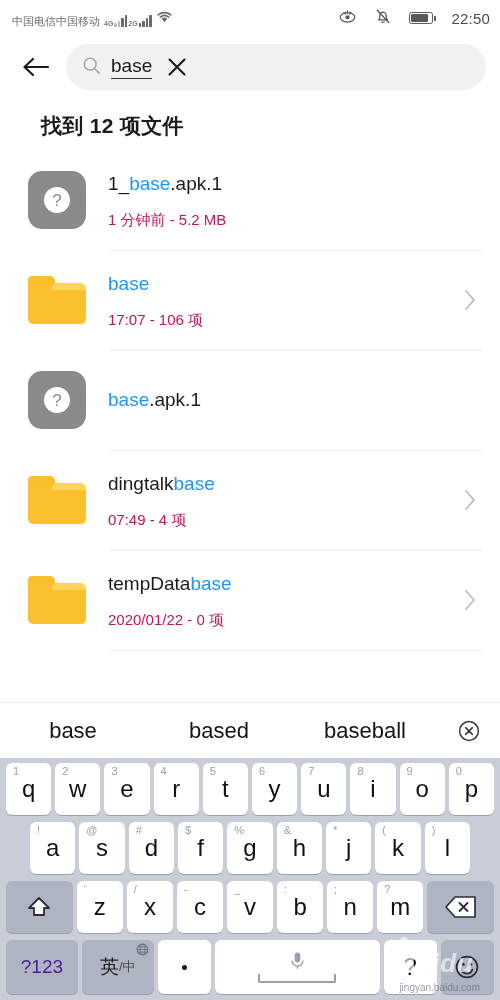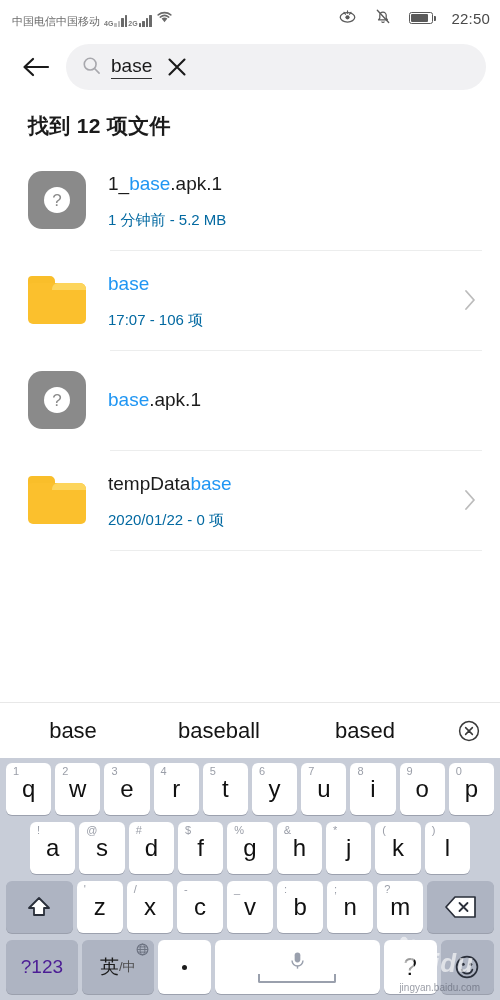--- a/index.html
+++ b/index.html
@@ -46,21 +46,21 @@
   .sf-text{
     flex:1; font-size:19px; color:#1a1a1a;
     border-bottom:1.6px solid #333; line-height:22px;
     align-self:center; max-width:max-content; padding-bottom:1px;
   }
   .clear-btn{ width:30px; height:30px; display:flex; align-items:center; justify-content:center; }
 
   
   .result-header{
     font-size:21px; font-weight:bold; color:#1b1b1b;
-    padding:14px 0 10px 28px; letter-spacing:.3px;
+    padding:14px 0 10px 41px; letter-spacing:.3px;
   }
 
   
   .list{ }
   .row{ display:flex; align-items:center; height:100px; padding:0 18px 0 28px; position:relative; }
   .row + .row:before{
     content:""; position:absolute; left:110px; right:18px; top:0; height:1px; background:#eceded;
   }
   .list:after{
     content:""; display:block; margin-left:110px; margin-right:18px; height:1px; background:#eceded;
@@ -84,21 +84,21 @@
     position:absolute; left:0; top:7px; width:58px; height:41px;
     background:#FBC02D; border-radius:4px 6px 5px 5px;
   }
   .ic-folder .flap{
     position:absolute; left:24px; top:7px; width:34px; height:7px;
     background:#FDD55C; border-radius:6px 6px 0 0;
   }
   .meta{ flex:1; min-width:0; }
   .fname{ font-size:19px; color:#1c1c1c; line-height:24px; white-space:nowrap; overflow:hidden; }
   .fname .hl{ color:#2096F3; }
-  .fsub{ font-size:15px; color:#0369a1; margin-top:15px; line-height:18px; }
+  .fsub{ font-size:15px; color:#be185d; margin-top:15px; line-height:18px; }
   .chev{ flex:0 0 24px; display:flex; align-items:center; justify-content:center; color:#b7b7b7; }
 
   
   .keyboard{ position:absolute; left:0; right:0; bottom:0; width:500px; }
   .suggest{
     height:56px; background:#fff; display:flex; align-items:center;
     border-top:1px solid #e8e8e8;
   }
   .sug{ flex:1; text-align:center; font-size:22px; color:#141414; }
   .sug-close{ width:62px; display:flex; align-items:center; justify-content:center; color:#3a3a3a; }
@@ -270,37 +270,55 @@
     </div>
     <div class="row">
       <div class="thumb">
         <div class="ic-folder">
           <span class="tab"></span>
           <span class="body"></span>
           <span class="flap"></span>
         </div>
       </div>
       <div class="meta">
-        <div class="fname"><span>tempData</span><span class="hl">base</span><span></span></div>
-        <div class="fsub">2020/01/22 - 0 项</div>
+        <div class="fname"><span>dingtalk</span><span class="hl">base</span><span></span></div>
+        <div class="fsub">07:49 - 4 项</div>
       </div>
       <div class="chev">
         <svg width="14" height="24" viewBox="0 0 14 24">
           <path d="M3 3 L11 12 L3 21" stroke="#bcbcbc" stroke-width="1.8" fill="none" stroke-linecap="round" stroke-linejoin="round"></path>
         </svg>
       </div>
     </div>
+    <div class="row">
+      <div class="thumb">
+        <div class="ic-folder">
+          <span class="tab"></span>
+          <span class="body"></span>
+          <span class="flap"></span>
+        </div>
+      </div>
+      <div class="meta">
+        <div class="fname"><span>tempData</span><span class="hl">base</span><span></span></div>
+        <div class="fsub">2020/01/22 - 0 项</div>
+      </div>
+      <div class="chev">
+        <svg width="14" height="24" viewBox="0 0 14 24">
+          <path d="M3 3 L11 12 L3 21" stroke="#bcbcbc" stroke-width="1.8" fill="none" stroke-linecap="round" stroke-linejoin="round"></path>
+        </svg>
+      </div>
+    </div>
   </div>
 
 <div class="keyboard">
 
   <div class="suggest">
     <span class="sug">base</span>
+    <span class="sug">based</span>
     <span class="sug">baseball</span>
-    <span class="sug">based</span>
     <span class="sug-close">
       <svg width="24" height="24" viewBox="0 0 24 24">
         <circle cx="12" cy="12" r="9.4" stroke="#3a3a3a" stroke-width="1.5" fill="none"></circle>
         <path d="M8.6 8.6 L15.4 15.4 M15.4 8.6 L8.6 15.4" stroke="#3a3a3a" stroke-width="1.5" stroke-linecap="round"></path>
       </svg>
     </span>
   </div>
 
   <div class="kb-body">
     <div class="kb-row row1" id="kb-row1">

